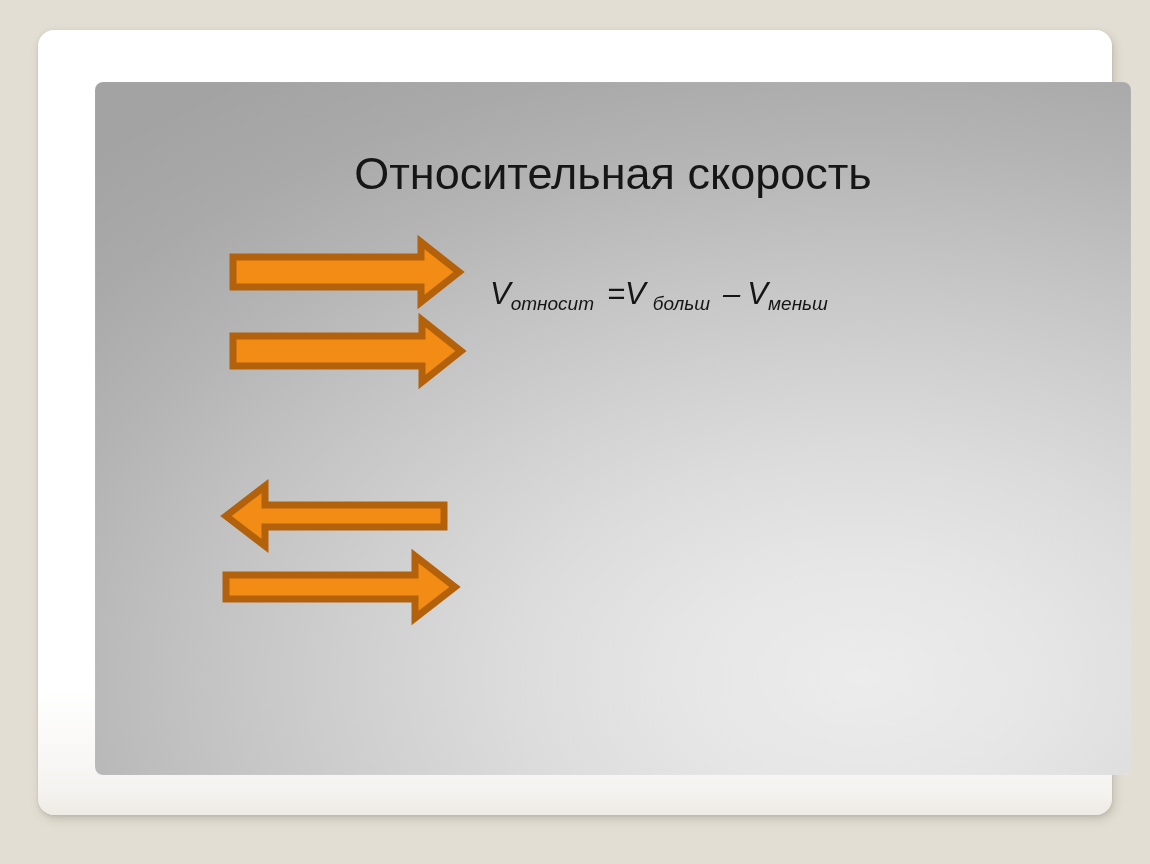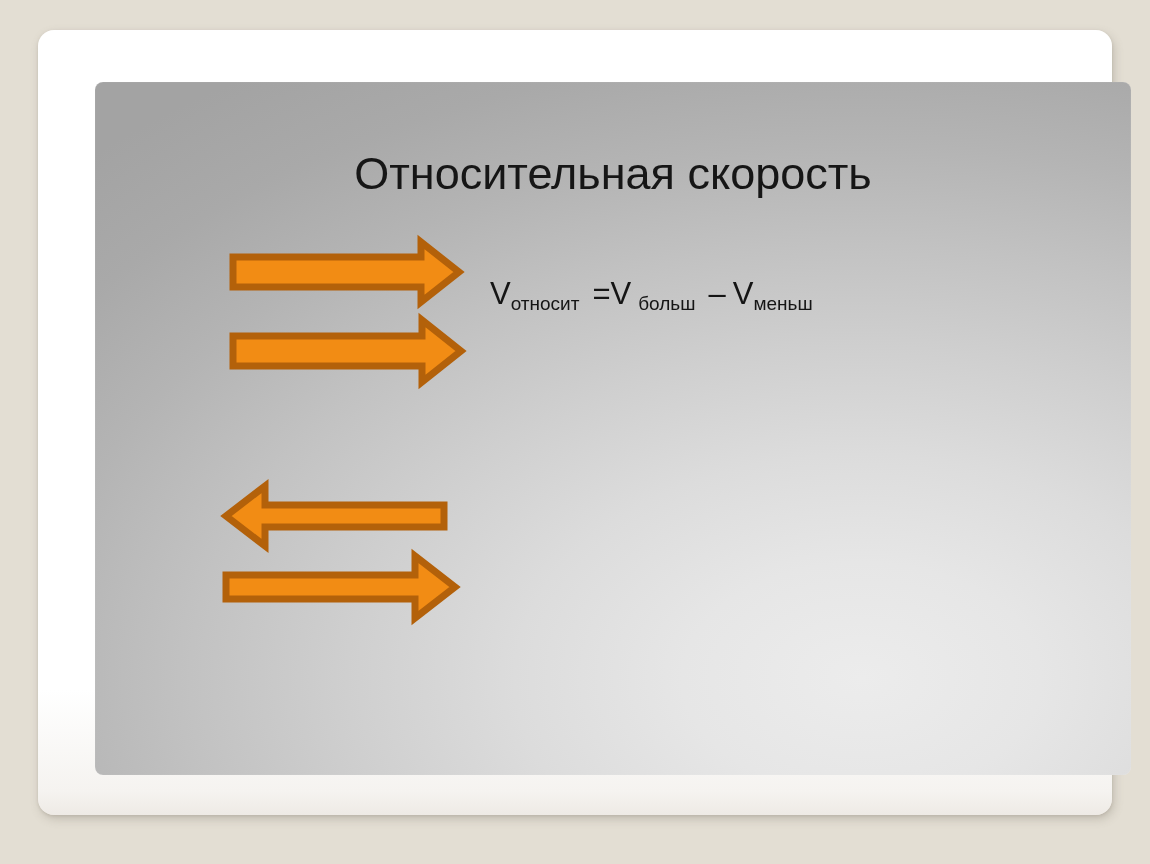--- a/index.html
+++ b/index.html
@@ -93,21 +93,21 @@
   }
   .formula .sub {
     font-size: 19px;
     vertical-align: baseline;
     position: relative;
     top: 6px;
   }
   .formula .sp { display: inline-block; width: 7px; }
   .formula .sp-wide { display: inline-block; width: 13px; }
 
-  #formula-difference { left: 395px; top: 196px; }
+  #formula-difference { left: 395px; top: 196px; font-style: italic; }
   #formula-sum        { left: 393px; top: 471px; }
 </style>
 </head>
 <body>
 
 <div id="slide-root">
 
   <div class="slide-card">
 
     <div class="slide-canvas">

